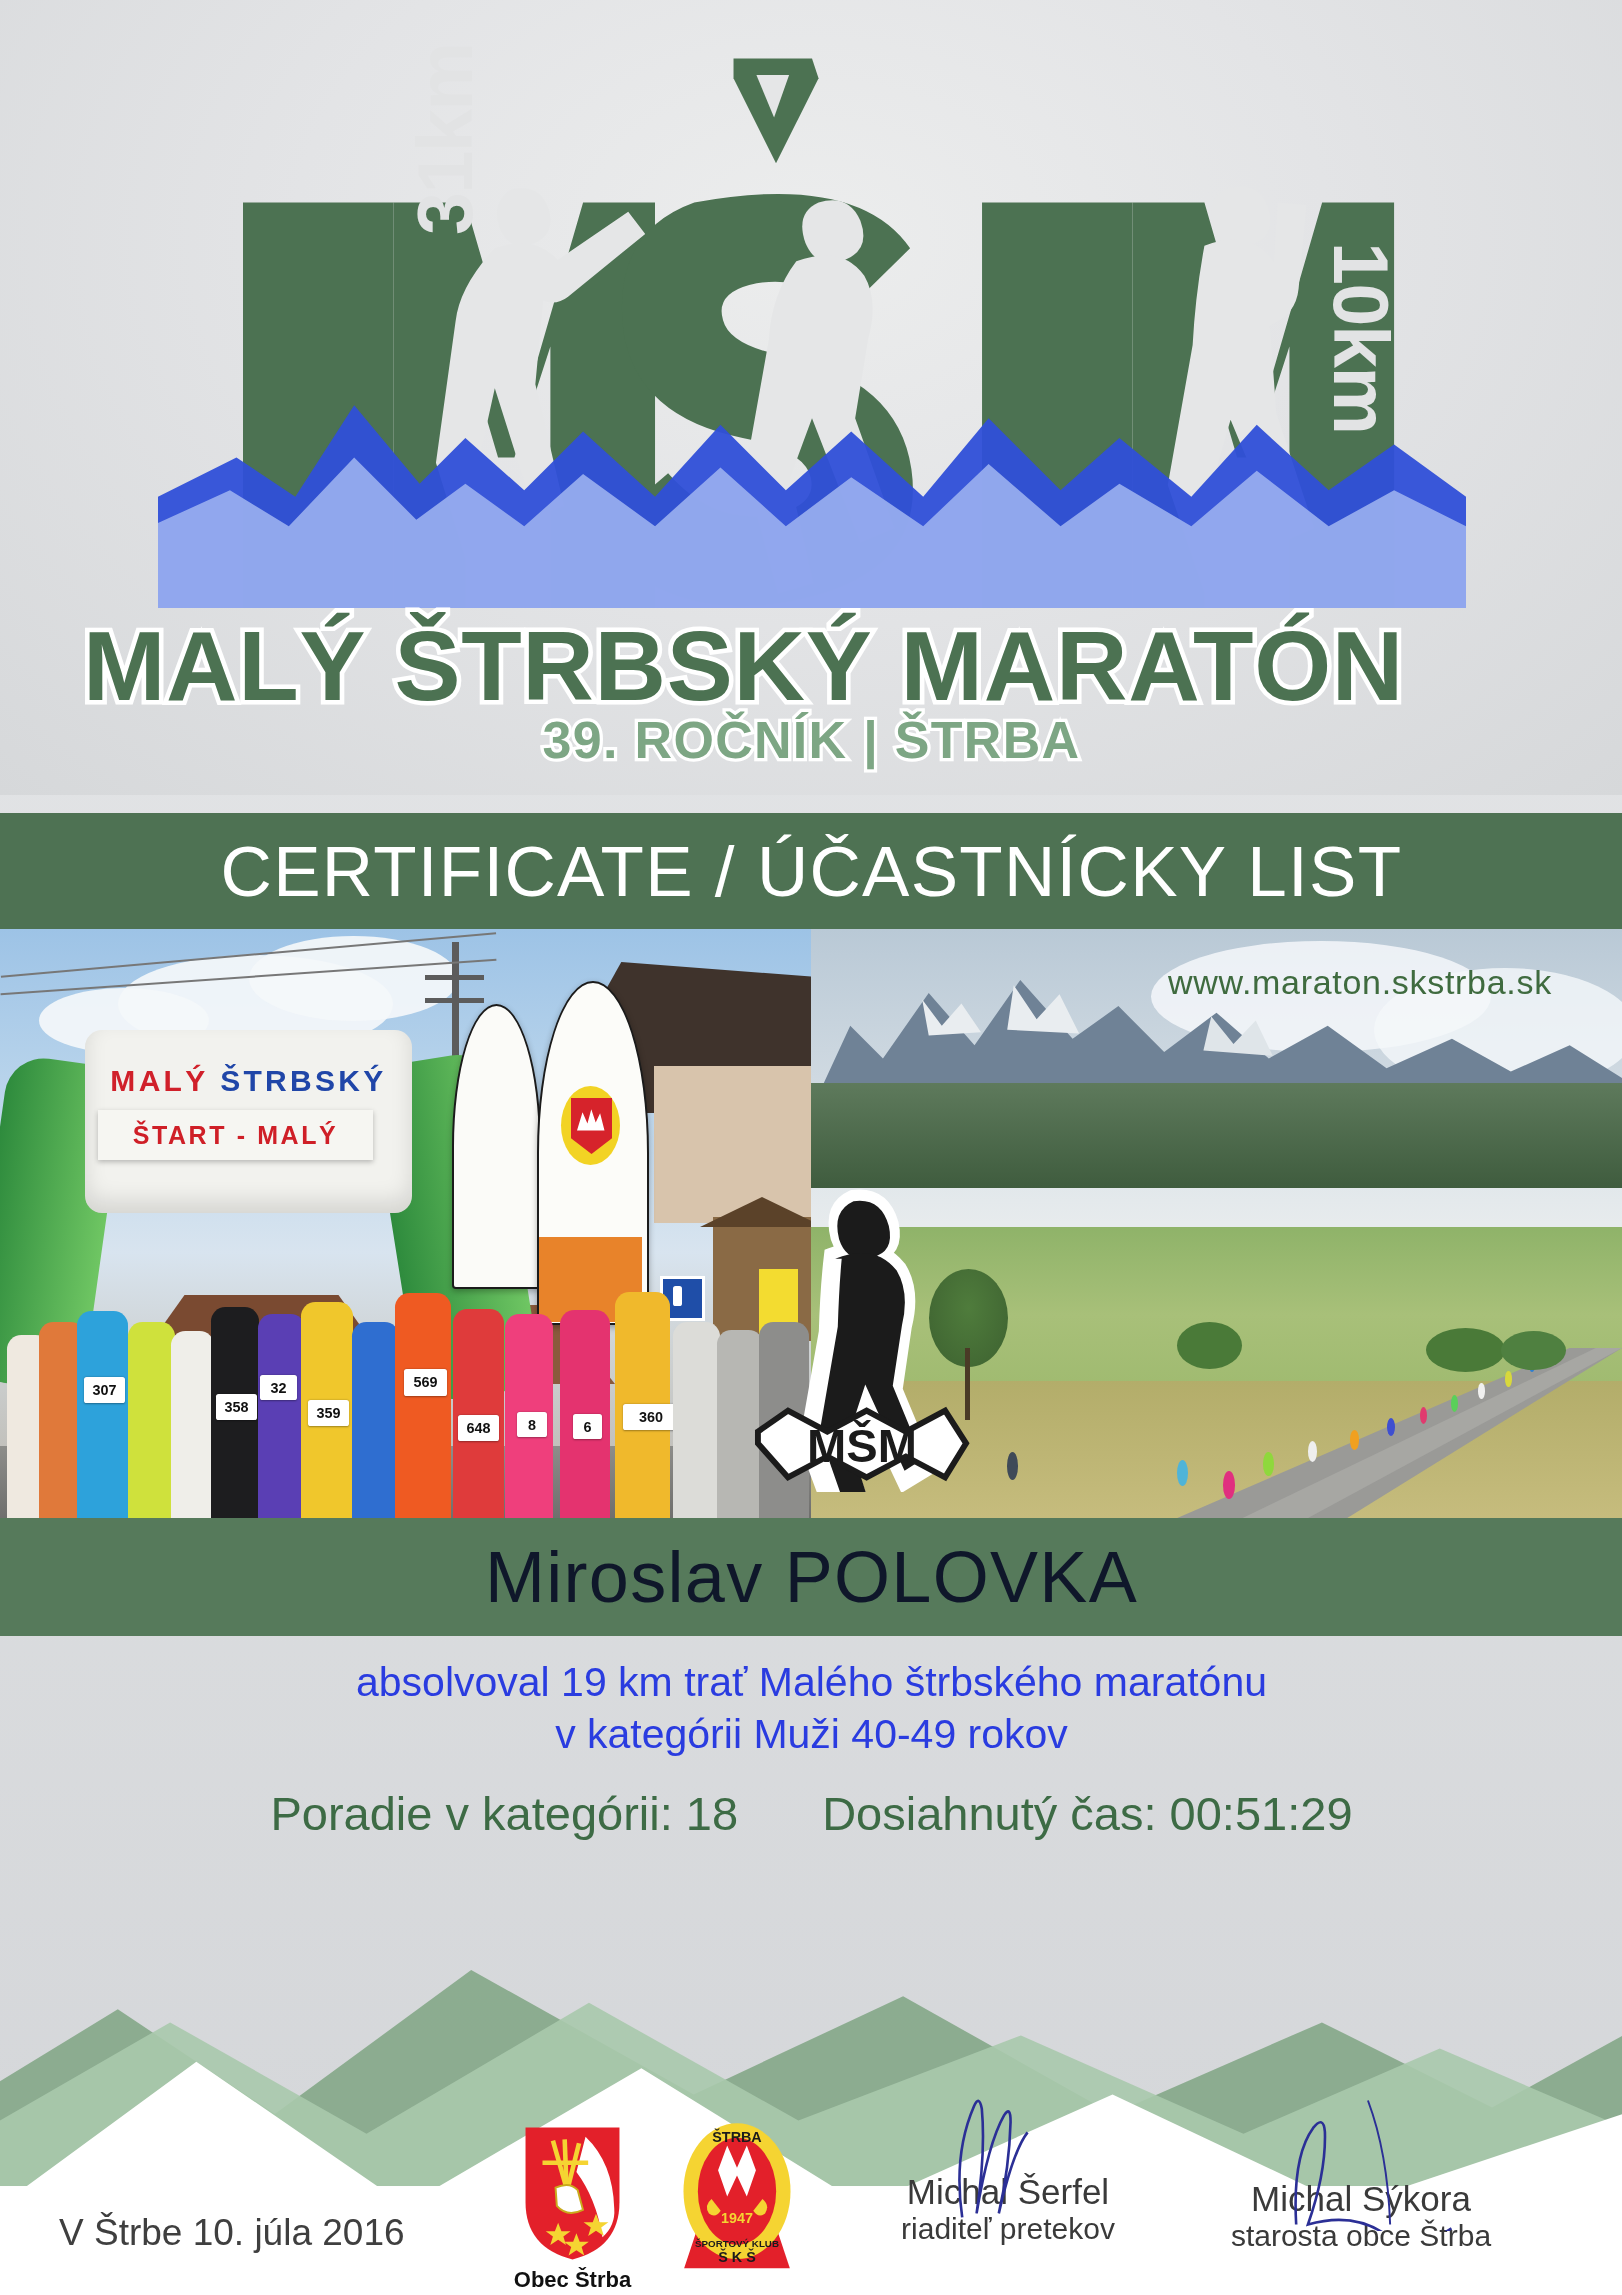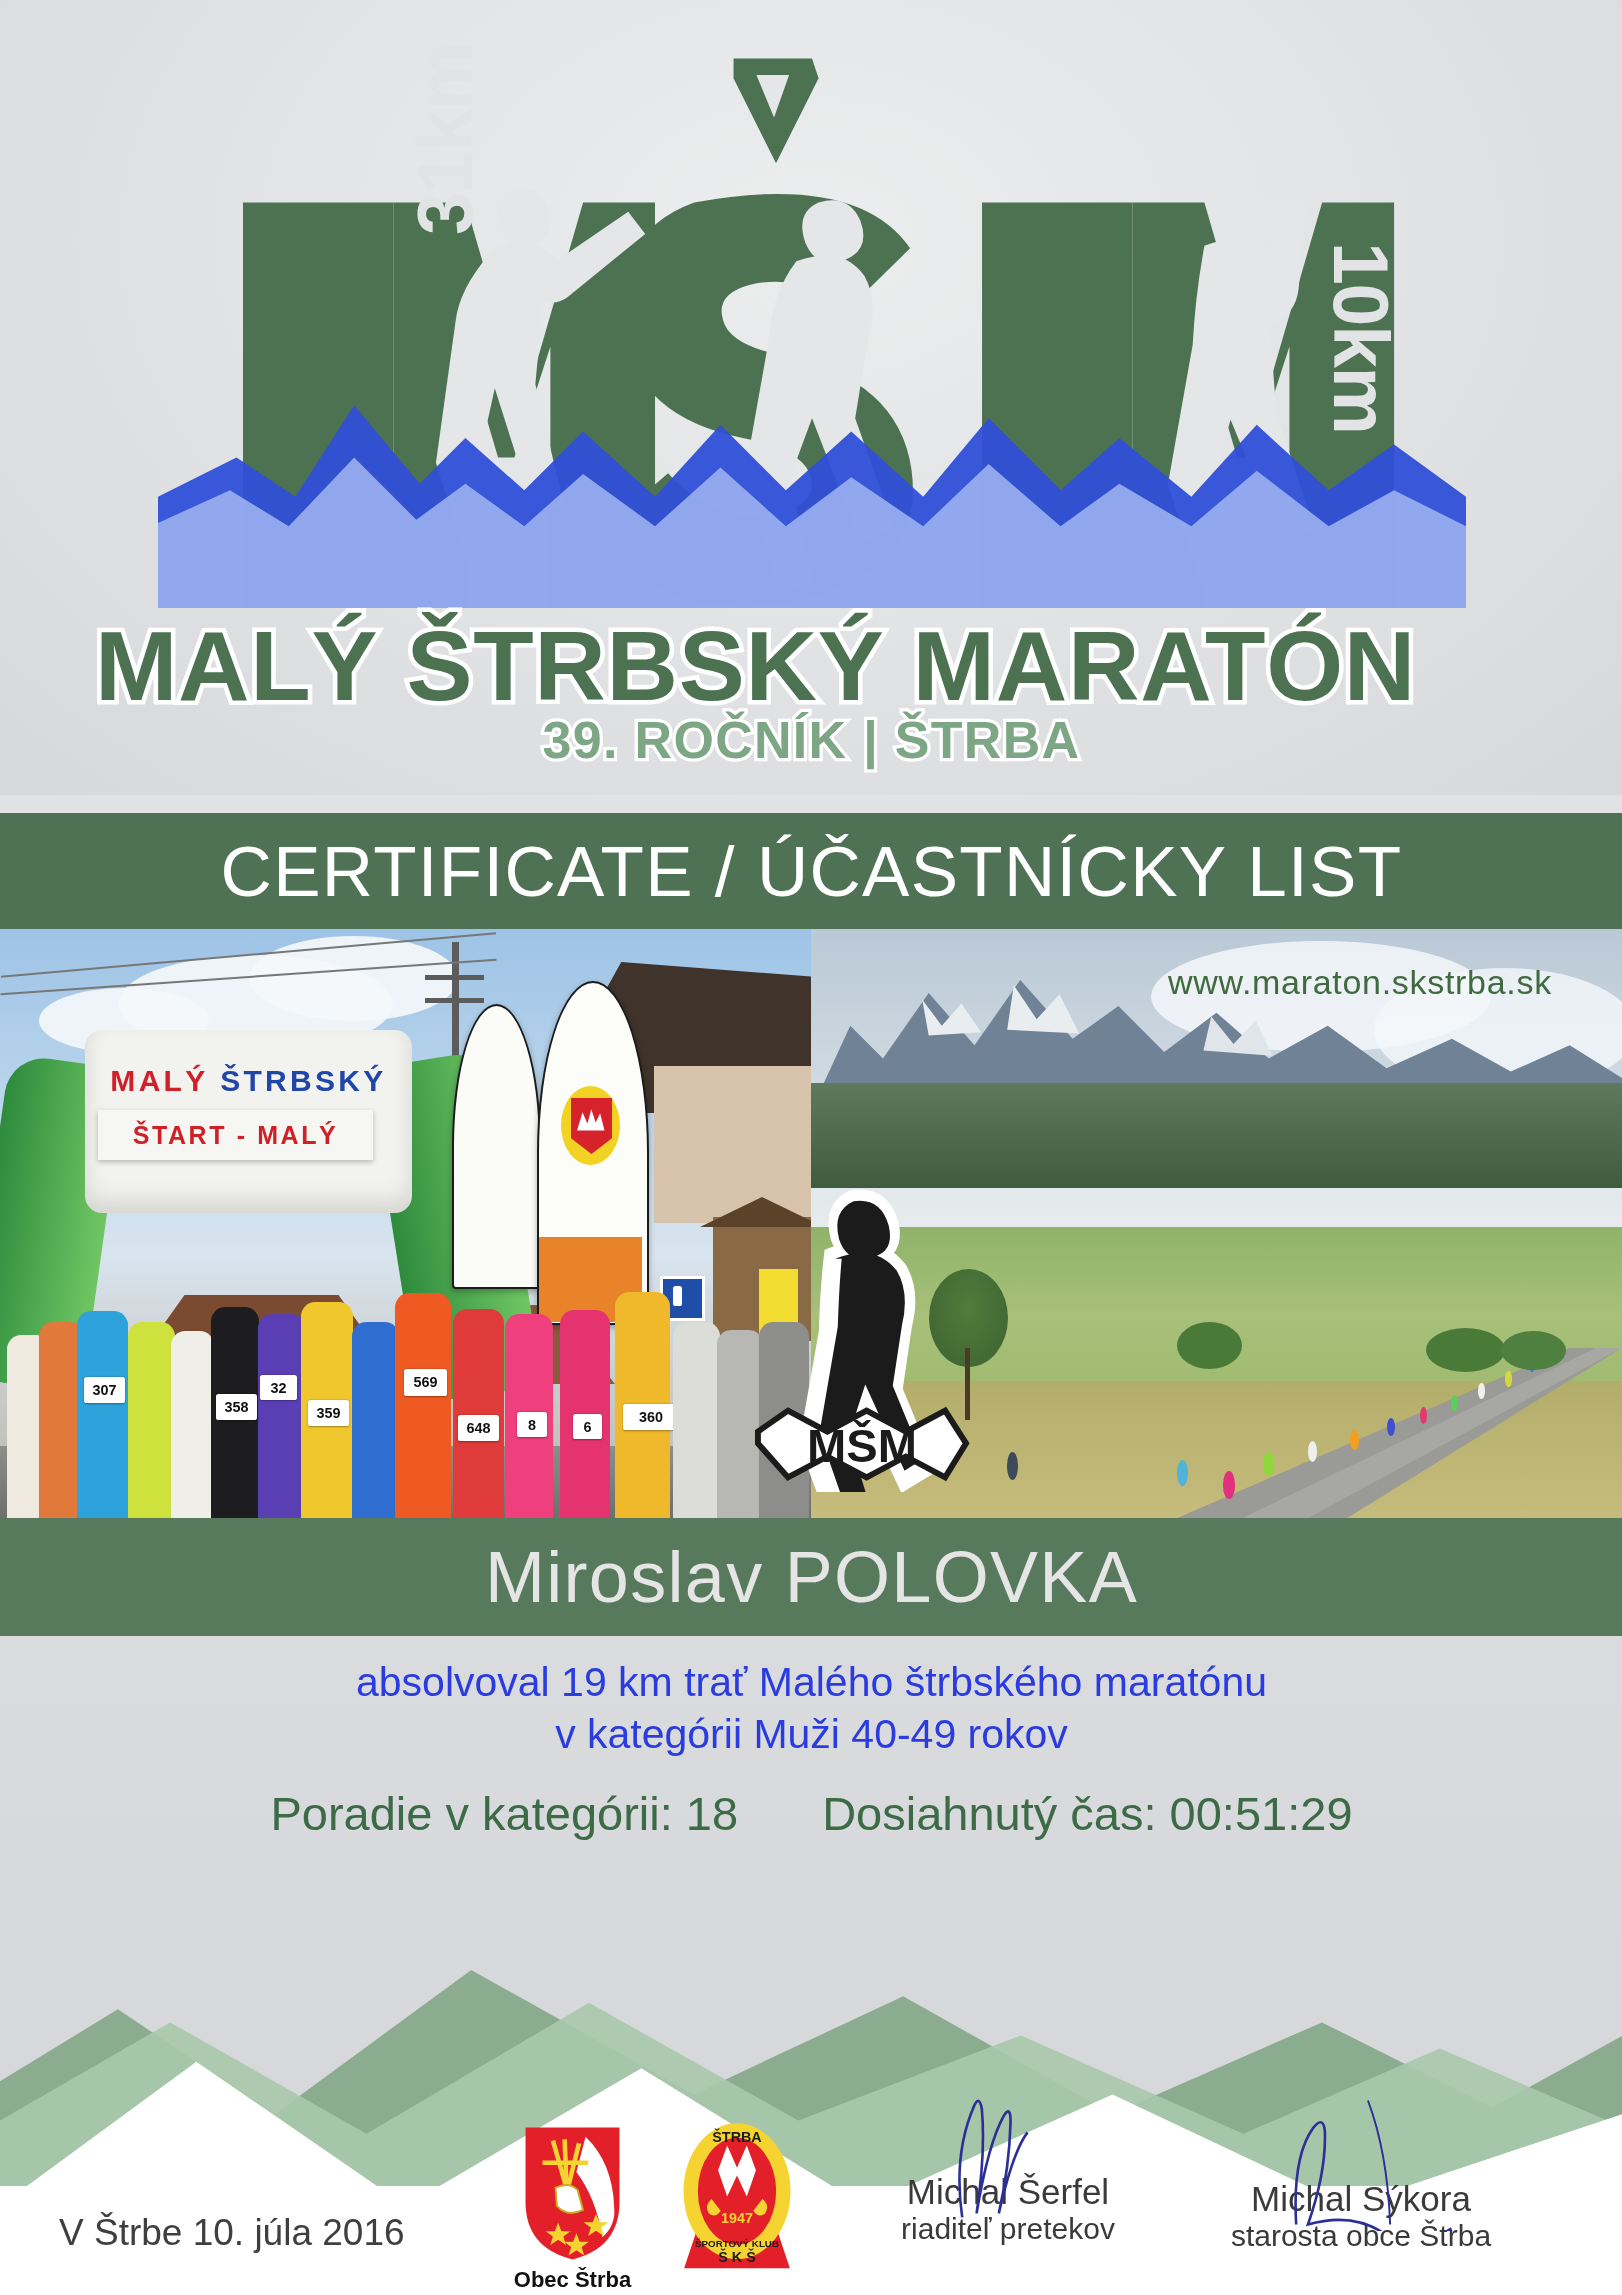--- a/index.html
+++ b/index.html
@@ -20,21 +20,21 @@
   
   .km-label{position:absolute;color:#e2e3e4;font-weight:900;letter-spacing:-1.3px;
     font-family:"Liberation Sans",sans-serif;}
   #km-left{left:243px;top:196px;font-size:77px;transform:rotate(-90deg);transform-origin:left top;}
   #km-right{left:1247px;top:203px;font-size:77px;transform:rotate(90deg);transform-origin:left top;}
 
   
   #title-main{position:absolute;left:0;top:609px;width:1487px;text-align:center;
     font-size:99px;font-weight:900;color:#4c7252;letter-spacing:0.7px;
     -webkit-text-stroke:9.2px #ffffff;paint-order:stroke fill;
-    font-family:"Liberation Sans",sans-serif;white-space:nowrap;padding-left:12px;}
+    font-family:"Liberation Sans",sans-serif;white-space:nowrap;}
   #title-sub{position:absolute;left:0;top:710px;width:1623px;text-align:center;
     font-size:52px;font-weight:900;color:#7da684;letter-spacing:1.3px;
     -webkit-text-stroke:6.5px #ffffff;paint-order:stroke fill;
     font-family:"Liberation Sans",sans-serif;white-space:nowrap;}
 
   
   #cert-band{position:absolute;left:0;top:813px;width:1623px;height:116px;
     background:#4e7253;display:flex;align-items:center;justify-content:center;}
   #cert-title{color:#fff;font-size:71px;font-weight:400;letter-spacing:1.3px;
     font-family:"Liberation Sans",sans-serif;white-space:nowrap;}
@@ -92,21 +92,21 @@
   .tree{position:absolute;}
   #url-text{position:absolute;left:357px;top:34px;font-size:34px;color:#3f6b3f;
     font-family:"Liberation Sans",sans-serif;letter-spacing:0.7px;white-space:nowrap;}
 
   
   #emblem{position:absolute;left:754px;top:1184px;width:216px;height:308px;}
 
   
   #name-band{position:absolute;left:0;top:1518px;width:1623px;height:118px;
     background:#567a5b;display:flex;align-items:center;justify-content:center;}
-  #participant-name{color:#e5e5e5;font-size:72px;font-weight:400;letter-spacing:1.3px;
+  #participant-name{color:#0f172a;font-size:72px;font-weight:400;letter-spacing:1.3px;
     font-family:"Liberation Sans",sans-serif;white-space:nowrap;}
 
   
   #desc{position:absolute;left:0;top:1656px;width:1623px;text-align:center;}
   .desc-line{color:#2a3ce0;font-size:41px;line-height:1.28;font-weight:400;
     font-family:"Liberation Sans",sans-serif;white-space:nowrap;}
 
   
   #results{position:absolute;left:0;top:1786px;width:1623px;
     display:flex;justify-content:center;gap:84px;}

